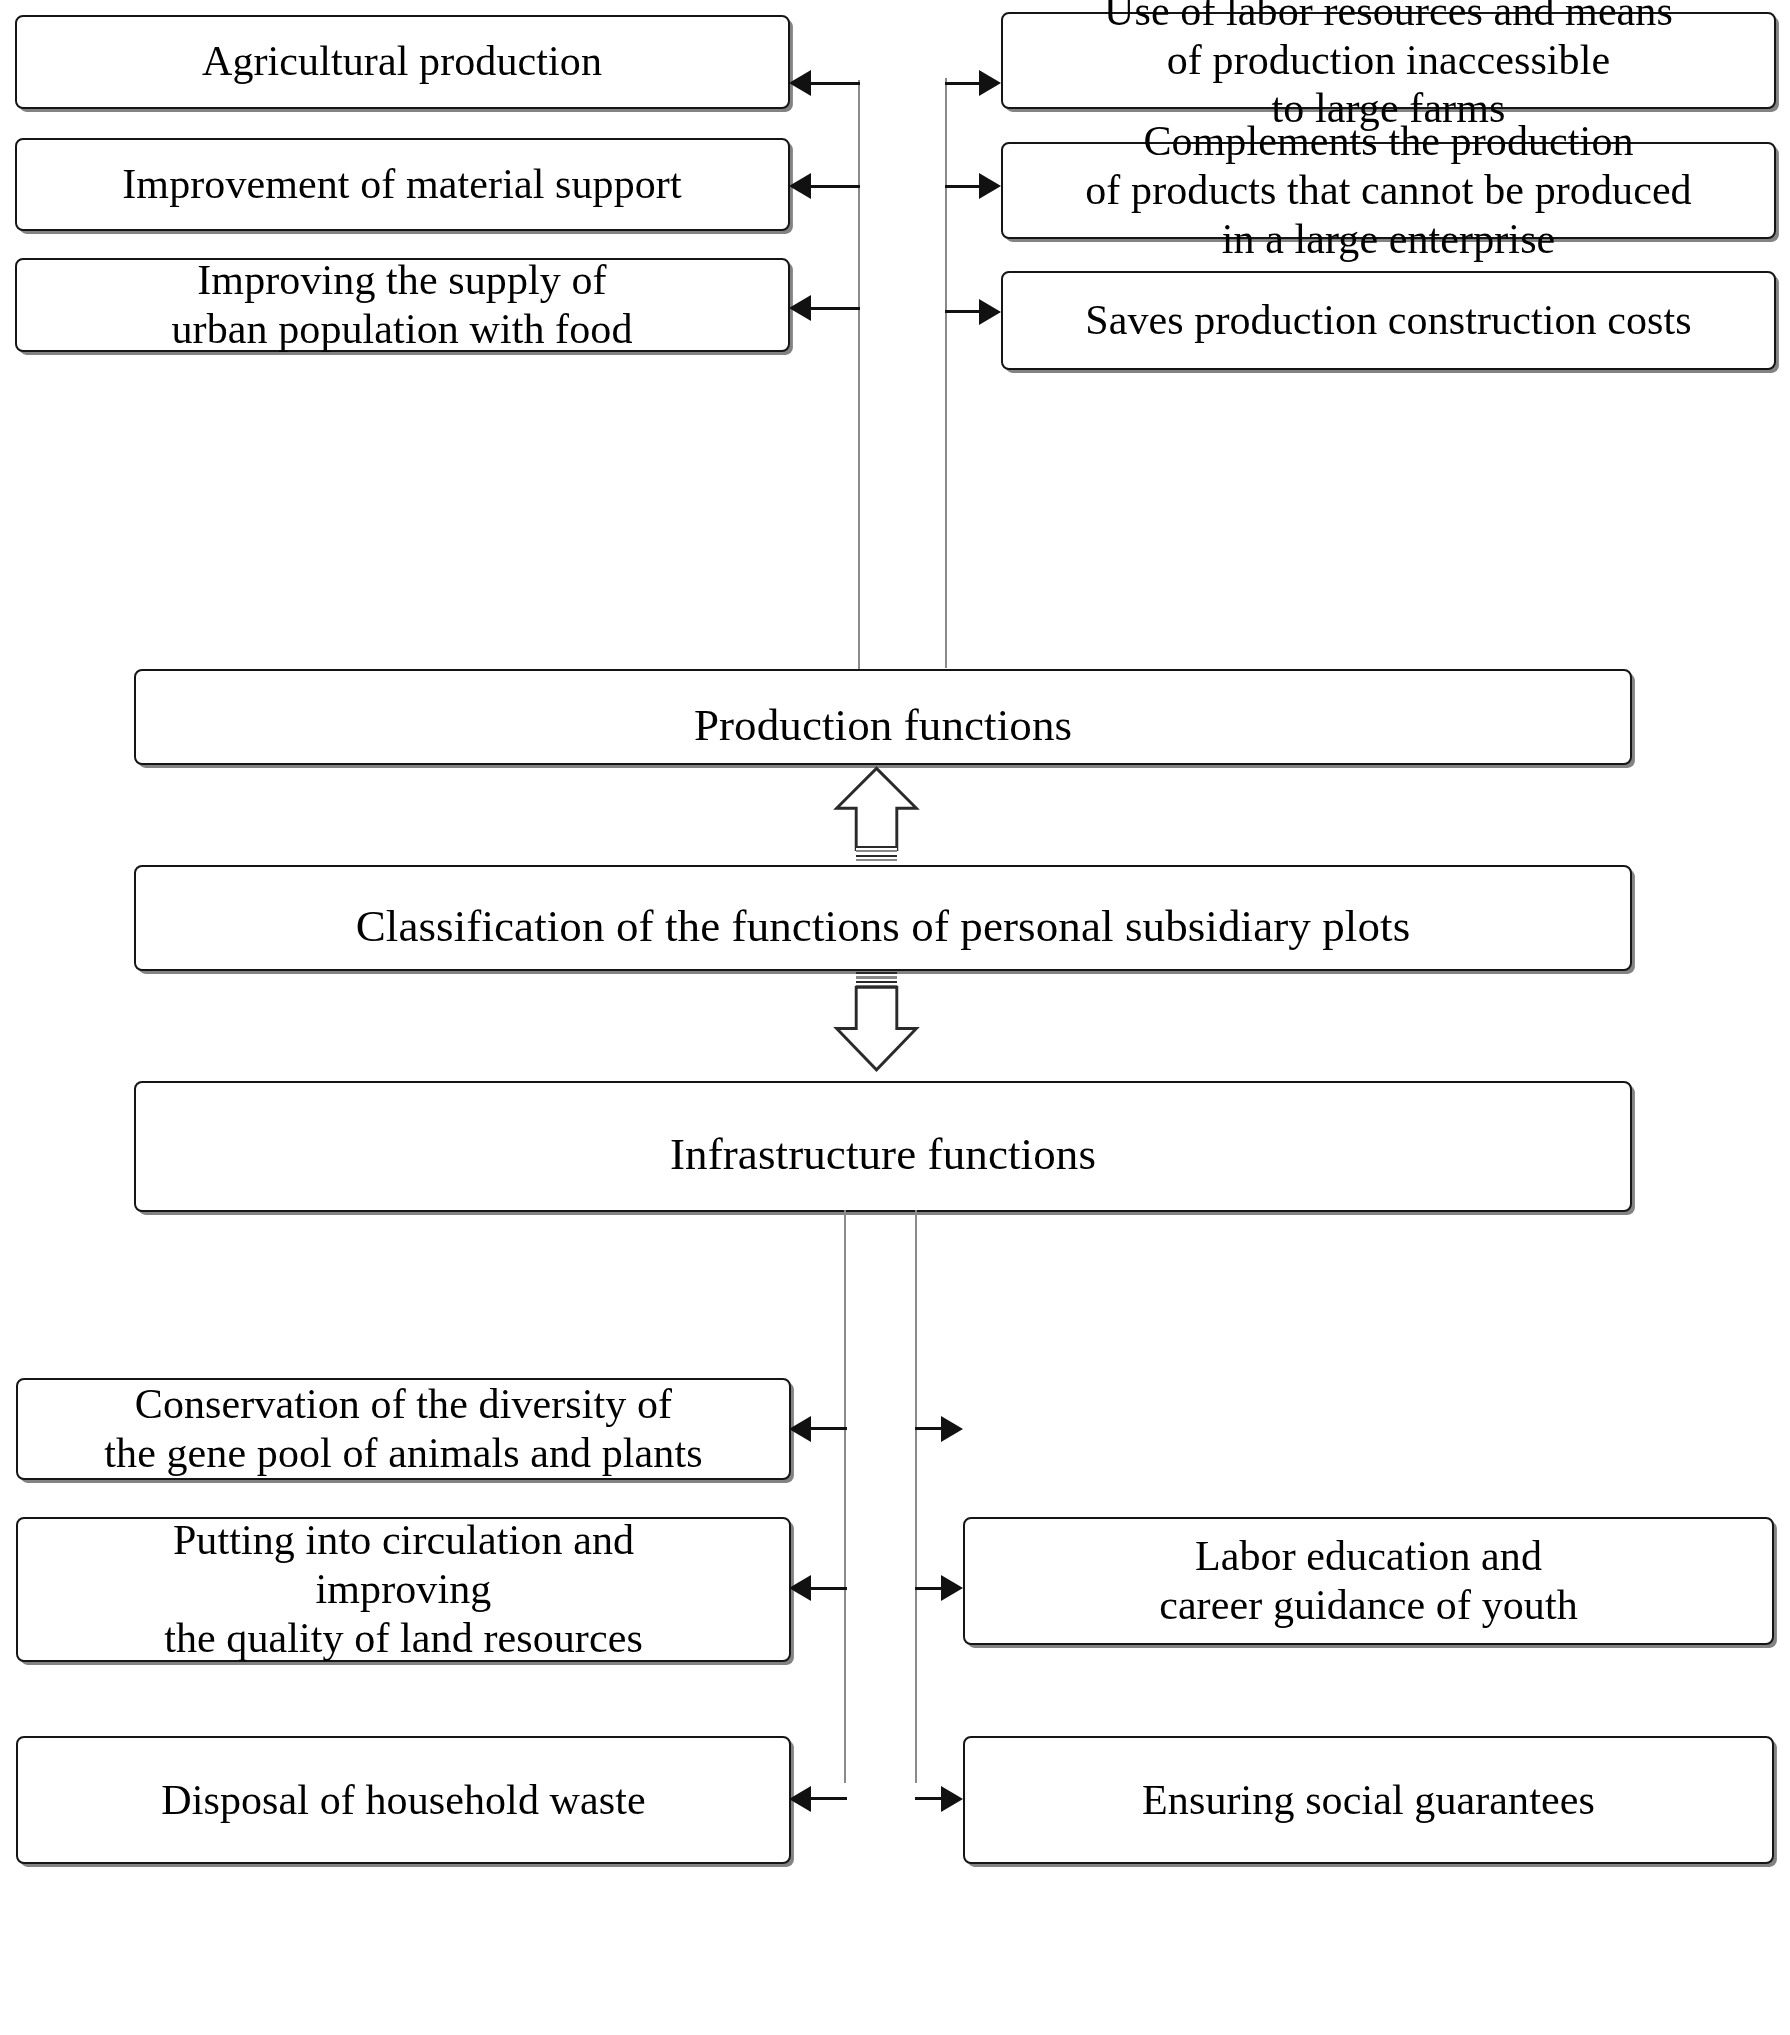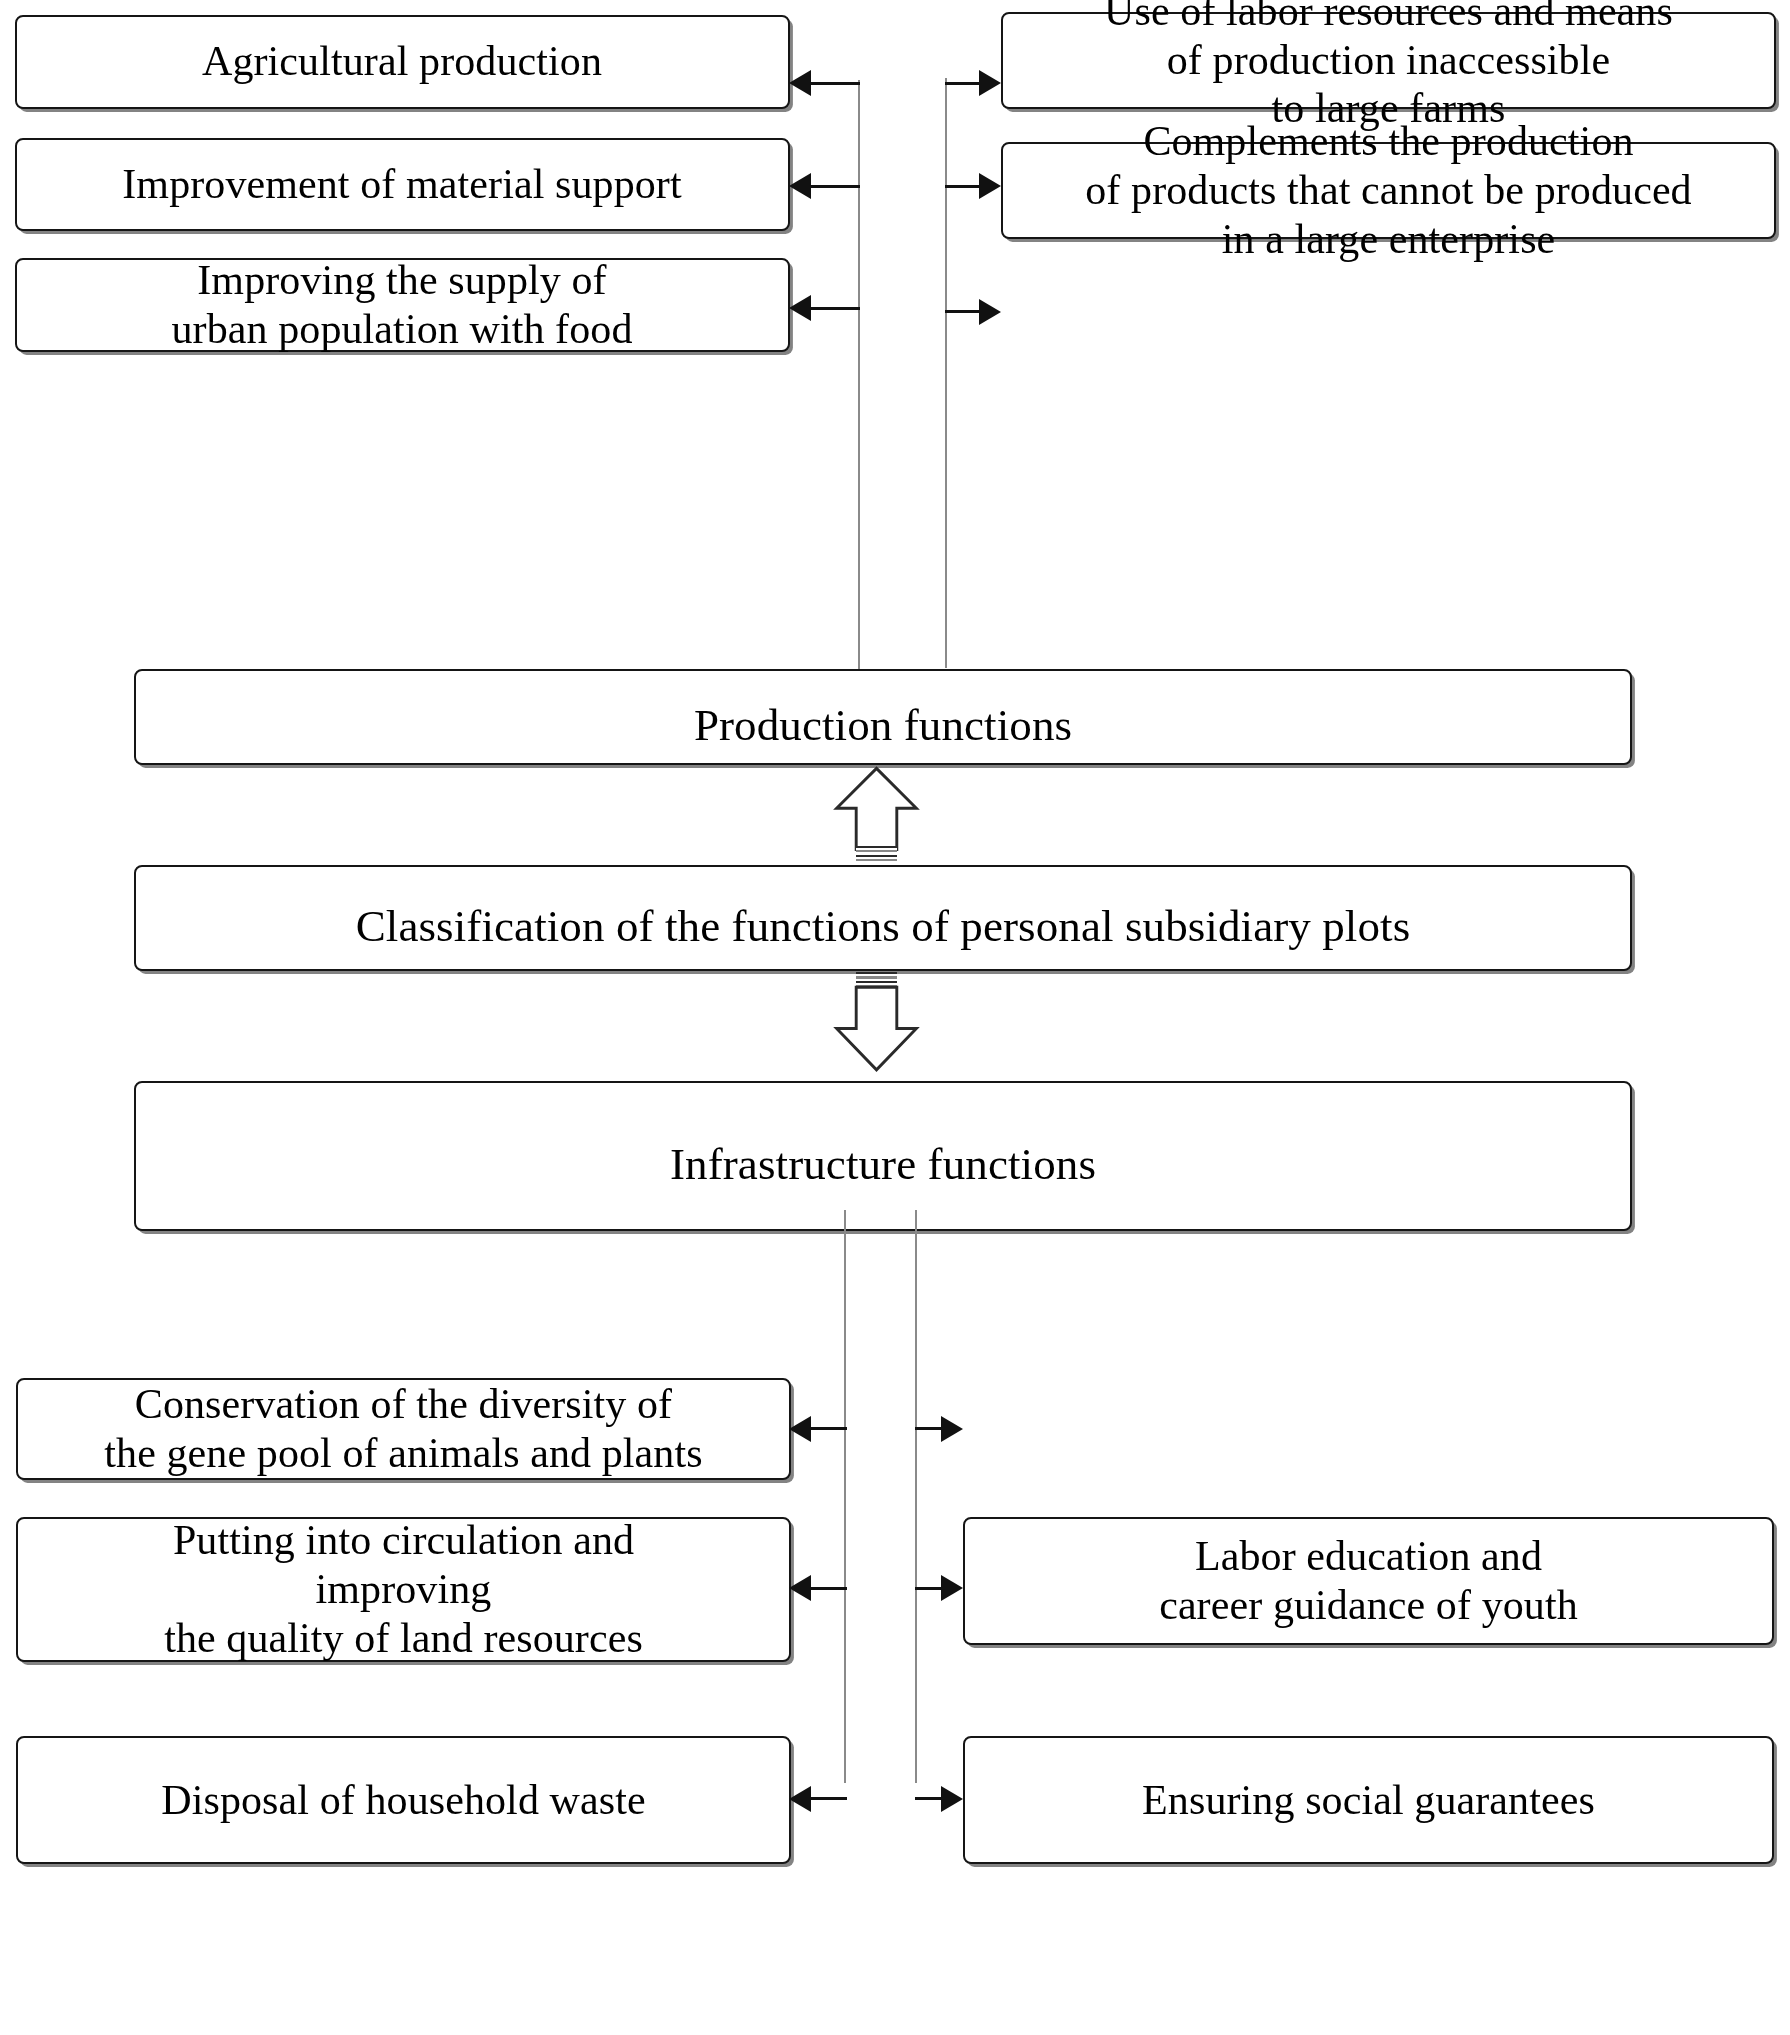--- a/index.html
+++ b/index.html
@@ -108,20 +108,23 @@
 of production inaccessible
 to large farms</span>
   </div>
 
   <div class="node" style="left:1001px; top:142px; width:775px; height:97px; white-space:pre-line;">
     <span class="label">Complements the production
 of products that cannot be produced
 in a large enterprise</span>
   </div>
 
+  <div class="node" style="left:1001px; top:271px; width:775px; height:99px;">
+    <span class="label">Saves production construction costs</span>
+  </div>
 
   <div class="vline" style="left:858px; top:80px; height:589px;"></div>
   <div class="vline" style="left:945px; top:78px; height:590px;"></div>
 
   <div class="hline" style="left:811px; top:82px; width:49px;"></div>
   <div class="arrow-left" style="left:789px; top:70px;"></div>
 
   <div class="hline" style="left:811px; top:185px; width:49px;"></div>
   <div class="arrow-left" style="left:789px; top:173px;"></div>
 
@@ -152,21 +155,21 @@
     <span class="label">Classification of the functions of personal subsidiary plots</span>
   </div>
 
   <div class="stripes" style="left:856px; top:972px; width:41px; height:16px;"></div>
   <div class="block-arrow" style="left:833px; top:985px;">
     <svg width="87" height="87" viewBox="0 0 120 120">
       <polygon points="32,3 88,3 88,60 115,60 60,117 5,60 32,60" fill="#ffffff" stroke="#2a2a2a" stroke-width="4"></polygon>
     </svg>
   </div>
 
-  <div class="node big" style="left:134px; top:1081px; width:1498px; height:150px;">
+  <div class="node big" style="left:134px; top:1081px; width:1498px; height:131px;">
     <span class="label">Infrastructure functions</span>
   </div>
 
   <div class="vline" style="left:844px; top:1210px; height:573px;"></div>
   <div class="vline" style="left:915px; top:1210px; height:573px;"></div>
 
   <div class="node" style="left:16px; top:1378px; width:775px; height:102px; white-space:pre-line;">
     <span class="label">Conservation of the diversity of
 the gene pool of animals and plants</span>
   </div>

